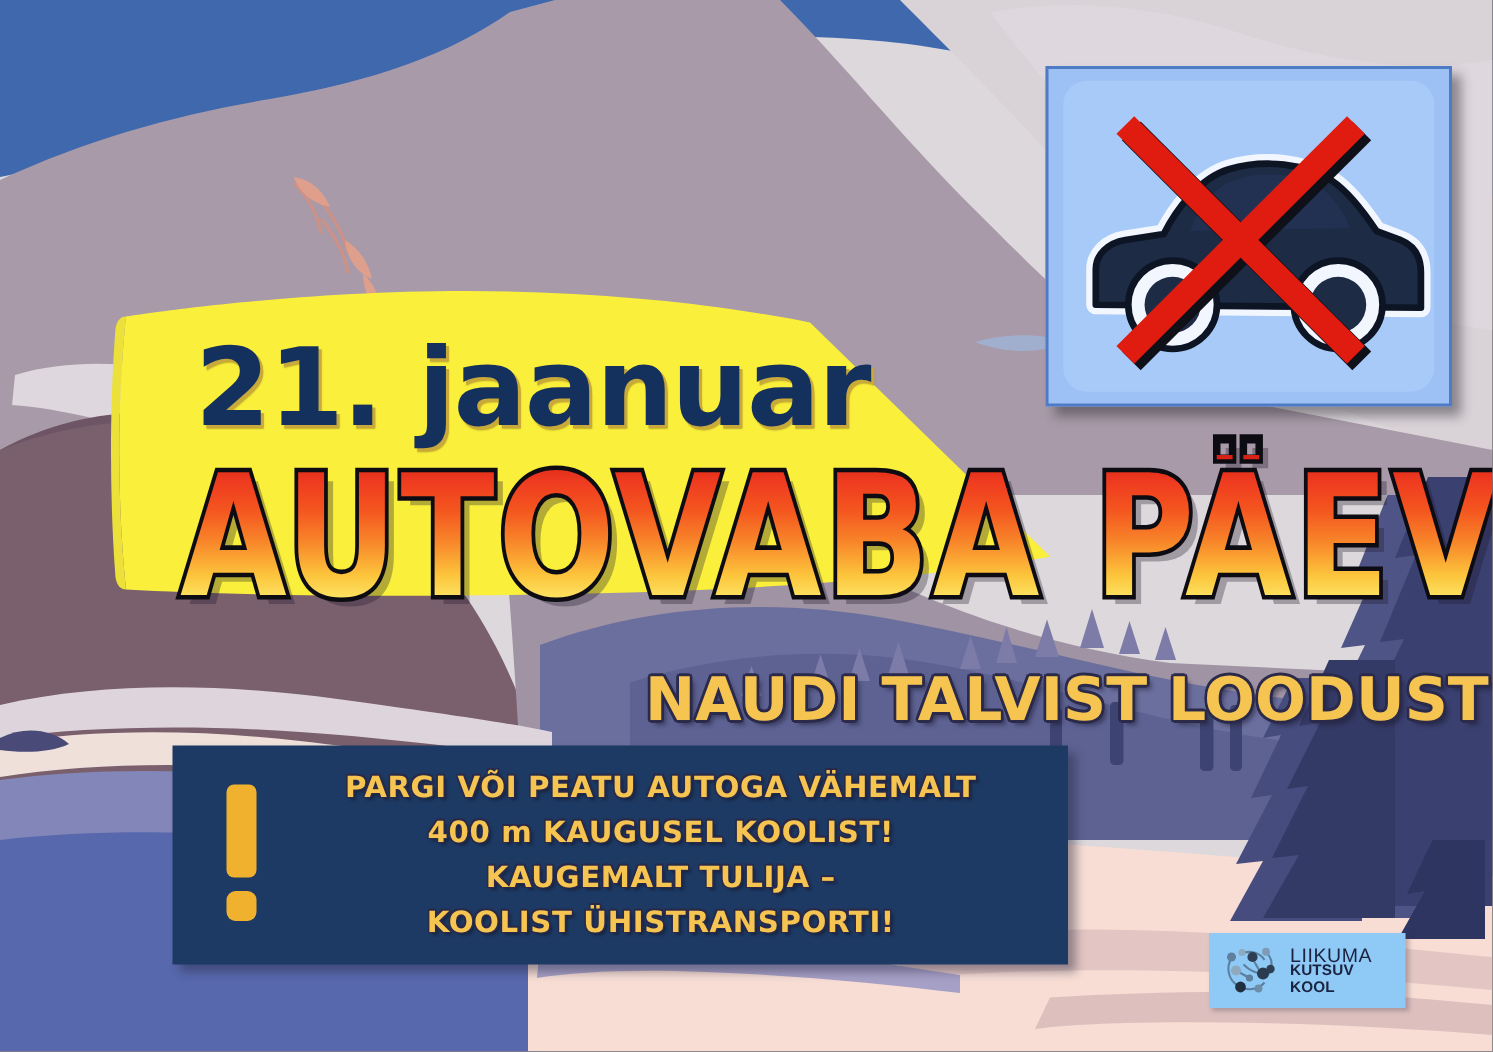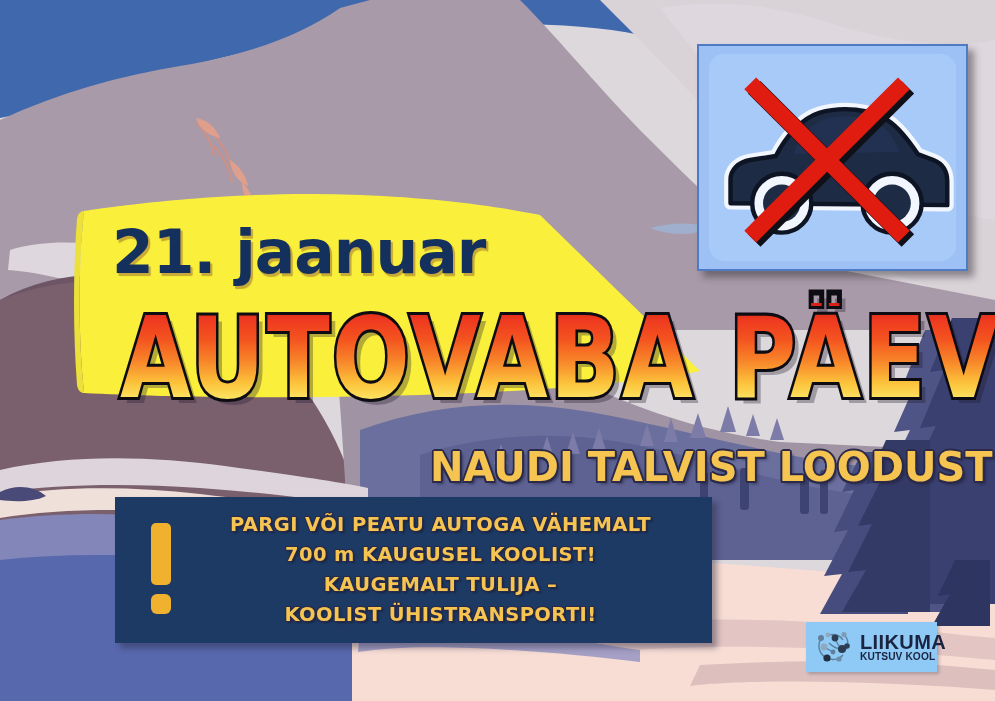--- a/index.html
+++ b/index.html
@@ -27,24 +27,24 @@
 
   
   #banner{
     position:absolute;left:0;top:185px;width:720px;height:235px;
     pointer-events:none;
   }
   #banner svg{display:block;width:100%;height:100%;}
 
   
   #date-text{
-    position:absolute;left:112px;top:222px;
+    position:absolute;left:130px;top:222px;
     font-family:"DejaVu Sans", sans-serif;
     font-weight:700;
-    font-size:60px;
+    font-size:72px;
     line-height:1;
     letter-spacing:-1px;
     color:#14315e;
     text-shadow:
        2px 2px 0 #c9a93a,
        2px 3px 1px rgba(150,120,30,.55);
     white-space:nowrap;
   }
 
   
@@ -149,21 +149,21 @@
     background:#8ecaf5;
     display:flex;align-items:center;
     padding:0 7px;
     box-shadow:2px 2px 3px rgba(60,55,70,.3);
   }
   #logo-mark{flex:0 0 44px;height:40px;}
   #logo-mark svg{display:block;width:44px;height:40px;}
   #logo-text{margin-left:3px;line-height:1;}
   #logo-text .l1{
     font-family:"Liberation Sans", sans-serif;
-    font-weight:700;font-size:20px;letter-spacing:.4px;color:#1b2340;
+    font-weight:400;font-size:13px;letter-spacing:.4px;color:#1b2340;
   }
   #logo-text .l2{
     font-family:"Liberation Sans", sans-serif;
     font-weight:700;font-size:10.2px;letter-spacing:.1px;color:#1b2340;
     margin-top:0;
   }
 </style>
 </head>
 <body>
 
@@ -330,21 +330,21 @@
 
   <div id="subtitle">NAUDI TALVIST LOODUST!</div>
 
   <div id="info-box">
     <div id="excl-icon">
       <div class="bar"></div>
       <div class="dot"></div>
     </div>
     <div id="info-lines">
       <div class="line">PARGI VÕI PEATU AUTOGA VÄHEMALT</div>
-      <div class="line">700 m KAUGUSEL KOOLIST!</div>
+      <div class="line">400 m KAUGUSEL KOOLIST!</div>
       <div class="line">KAUGEMALT TULIJA –</div>
       <div class="line">KOOLIST ÜHISTRANSPORTI!</div>
     </div>
   </div>
 
   <div id="logo">
     <div id="logo-mark">
       <svg viewBox="0 0 44 40">
         <g stroke="#5a7fa0" stroke-width="1.4" fill="none">
           <path d="M8,12 C4,18 6,26 12,30"></path>

